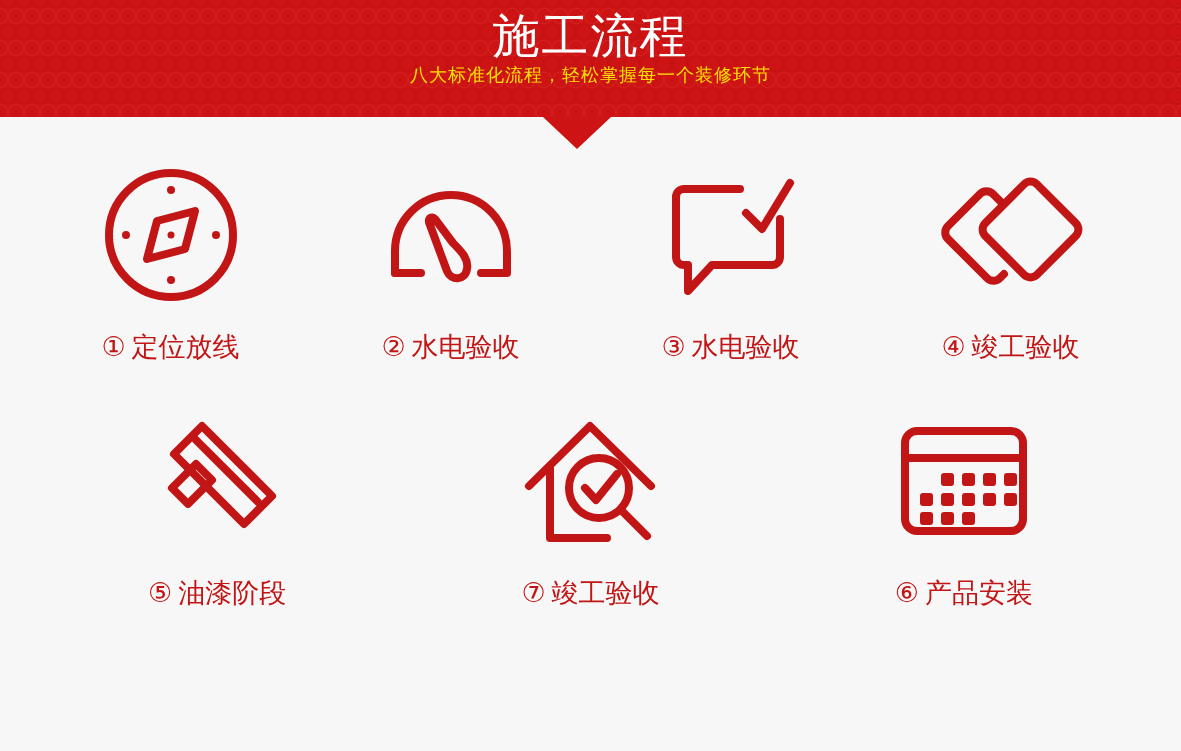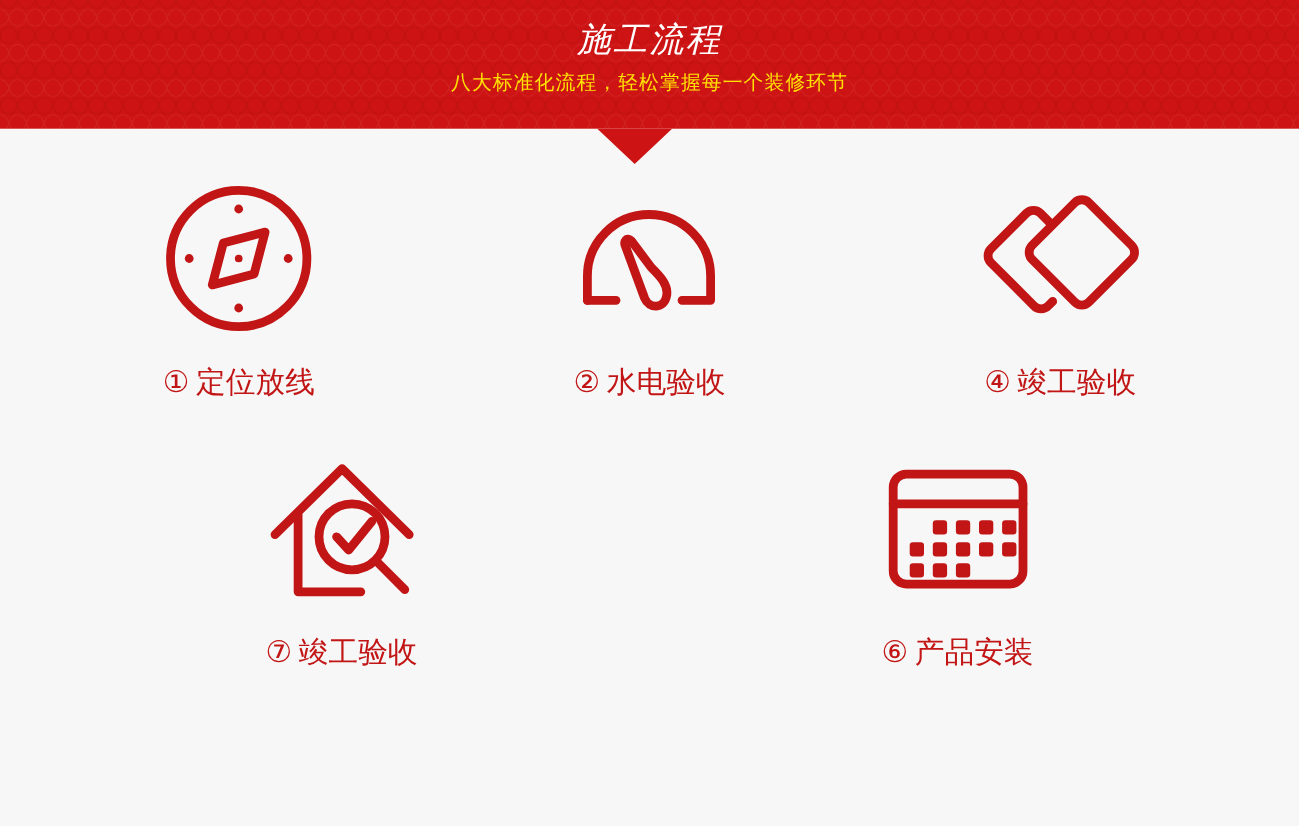--- a/index.html
+++ b/index.html
@@ -31,26 +31,25 @@
       radial-gradient(circle at 8px 32px, transparent 7px, rgba(0,0,0,0.06) 7px, rgba(0,0,0,0.06) 8px, transparent 8px),
       radial-gradient(circle at 24px 32px, transparent 7px, rgba(0,0,0,0.06) 7px, rgba(0,0,0,0.06) 8px, transparent 8px);
     background-size: 32px 32px;
     box-sizing: border-box;
     text-align: center;
     overflow: hidden;
   }
   .header-title {
     margin: 0;
     padding-top: 14px;
-    font-size: 31px;
+    font-size: 47px;
     line-height: 44px;
     font-weight: normal;
     color: #ffffff;
     letter-spacing: 2px;
-    font-style: italic;
   }
   .header-subtitle {
     margin: 0;
     padding-top: 4px;
     font-size: 18px;
     line-height: 26px;
     color: #ffe200;
     letter-spacing: 1px;
     text-align: center;
   }
@@ -142,37 +141,60 @@
           <path d="M14 98 L14 76 A56 56 0 0 1 126 76 L126 98 L100 98"></path>
           <path d="M14 98 L40 98"></path>
           <path d="M54 44 C50 40 46 44 49 50 L66 96 C70 106 84 106 86 94 C88 84 80 76 72 68 Z"></path>
         </svg>
       </div>
       <div class="step-label">
         <span class="num">②</span><span>水电验收</span>
       </div>
     </div>
 
+    <div class="step">
+      <div class="step-icon">
+        <svg width="130" height="132" viewBox="0 0 130 132" fill="none" stroke="#c21515" stroke-width="8" stroke-linecap="round" stroke-linejoin="round">
+          <path d="M74 20 L18 20 A8 8 0 0 0 10 28 L10 88 A8 8 0 0 0 18 96 L22 96 L22 122 L46 96 L106 96 A8 8 0 0 0 114 88 L114 50"></path>
+          <path d="M80 44 L96 60 L124 14"></path>
+        </svg>
+      </div>
+      <div class="step-label">
+        <span class="num">③</span><span>水电验收</span>
+      </div>
+    </div>
 
     <div class="step">
       <div class="step-icon">
         <svg width="146" height="120" viewBox="0 0 146 120" fill="none" stroke="#c21515" stroke-width="8" stroke-linecap="round" stroke-linejoin="round">
           <path d="M64 28 L55 19 A9 9 0 0 0 42 19 L10 51 A9 9 0 0 0 10 64 L49 103 A9 9 0 0 0 62 103 L66 99"></path>
           <rect x="56" y="18" width="73" height="73" rx="9" transform="rotate(45 92.5 54.5)"></rect>
         </svg>
       </div>
       <div class="step-label">
         <span class="num">④</span><span>竣工验收</span>
       </div>
     </div>
 
   </div>
 
   <div class="steps-row row-2">
 
+    <div class="step">
+      <div class="step-icon">
+        <svg width="130" height="130" viewBox="0 0 130 130" fill="none" stroke="#c21515" stroke-width="8" stroke-linecap="round" stroke-linejoin="round">
+          <path d="M50 10 L120 80 L92 108 L22 38 Z"></path>
+          <path d="M44 24 L106 86"></path>
+          <path d="M44 48 L60 64 L36 88 L20 72 Z"></path>
+        </svg>
+      </div>
+      <div class="step-label">
+        <span class="num">⑤</span><span>油漆阶段</span>
+      </div>
+    </div>
 
     <div class="step">
       <div class="step-icon">
         <svg width="134" height="126" viewBox="0 0 134 126" fill="none" stroke="#c21515" stroke-width="8" stroke-linecap="round" stroke-linejoin="round">
           <path d="M6 68 L67 8 L128 68"></path>
           <path d="M27 50 L27 120 L84 120"></path>
           <circle cx="76" cy="70" r="30"></circle>
           <path d="M98 92 L124 118"></path>
           <path d="M62 70 L73 82 L94 56"></path>
         </svg>

